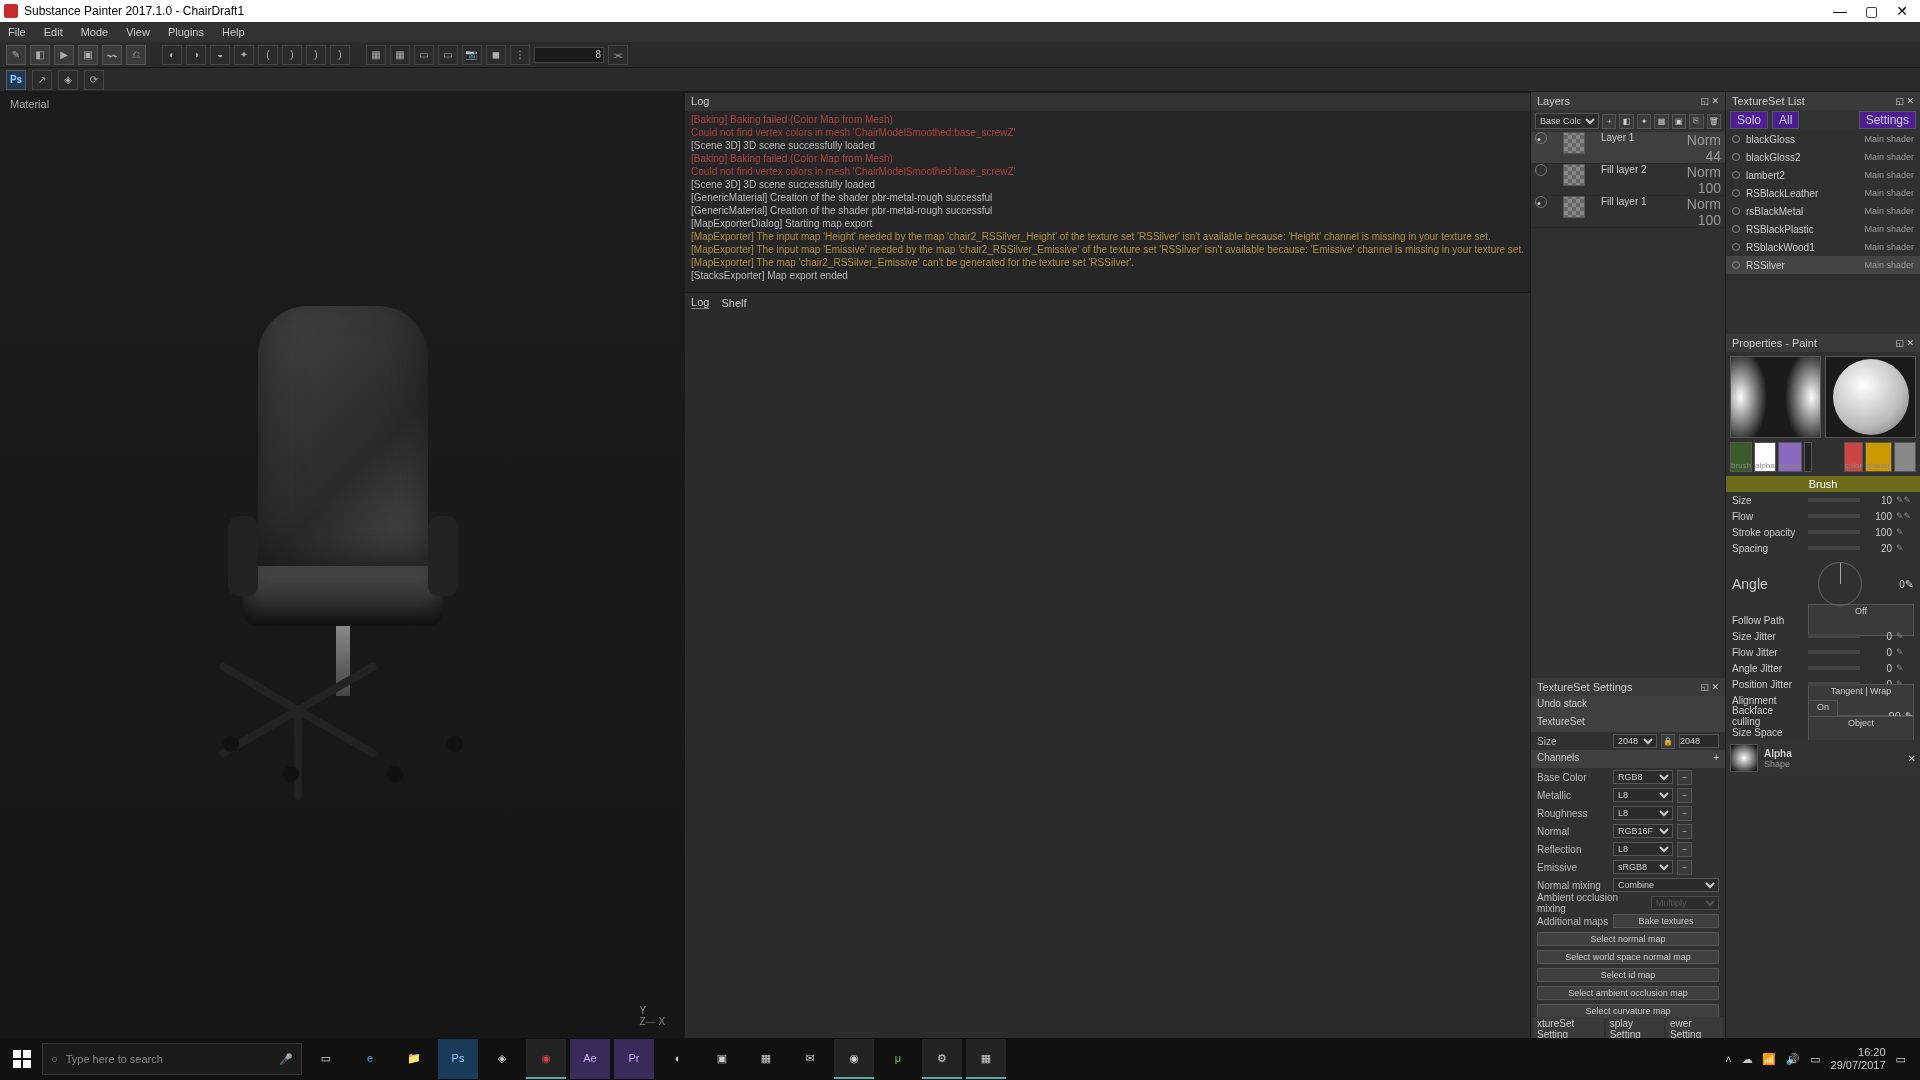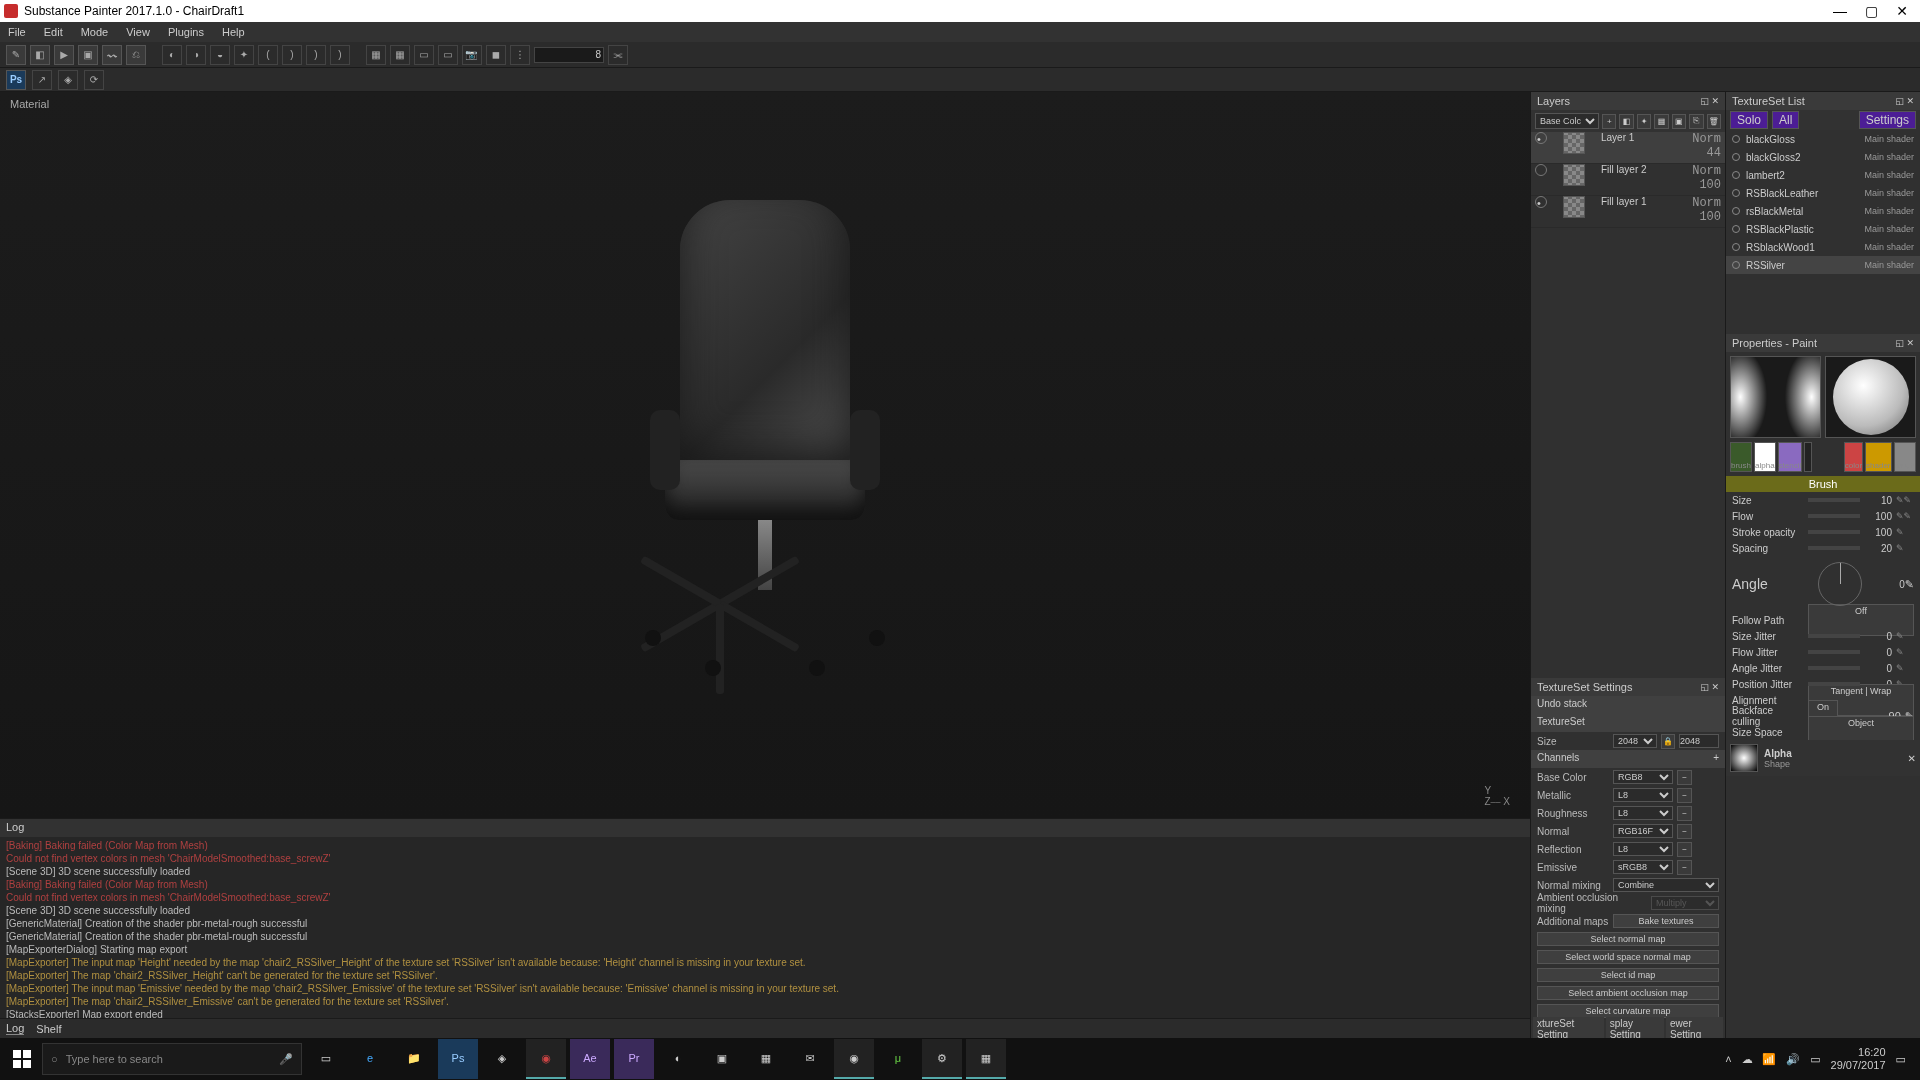--- a/index.html
+++ b/index.html
@@ -39,21 +39,21 @@
 .rpanel { width: 195px; background: #303030; border-left: 1px solid #1a1a1a; display: flex; flex-direction: column; }
 .rpanel2 { width: 195px; background: #303030; border-left: 1px solid #1a1a1a; display: flex; flex-direction: column; }
 .panel-hdr { height: 18px; background: #3a3a3a; padding: 2px 6px; font-size: 11px; display: flex; align-items: center; }
 .panel-hdr .pbtn { margin-left: auto; font-size: 9px; cursor: pointer; }
 .layers-row { display: flex; align-items: flex-start; height: 32px; padding: 0 4px; gap: 16px; border-bottom: 1px solid #2a2a2a; }
 .layers-row.sel { background: #3f3f3f; }
 .layers-row .vis { width: 12px; height: 12px; border: 1px solid #777; border-radius: 50%; }
 .layers-row .vis.on::after { content: '•'; color: #ccc; margin-left: 1px; }
 .layers-row .thumb { width: 22px; height: 22px; background: repeating-conic-gradient(#666 0 25%, #888 0 50%) 0/8px 8px; border: 1px solid #555; }
 .layers-row .name { flex: 1; font-size: 10px; }
-.layers-row .meta { text-align: right; font-size: 12px; color: #999; font-family: Liberation Mono, monospace; }
+.layers-row .meta { text-align: right; font-size: 14px; color: #999; }
 .layers-tools { height: 22px; background: #323232; display: flex; align-items: center; padding: 0 4px; gap: 3px; }
 .layers-tools select { background: #2b2b2b; border: 1px solid #555; color: #ccc; font-size: 9px; height: 16px; }
 .mini-btn { width: 15px; height: 15px; background: #3a3a3a; border: 1px solid #555; font-size: 8px; display: flex; align-items: center; justify-content: center; }
 .ts-list-tools { height: 20px; background: #323232; display: flex; align-items: center; padding: 0 4px; gap: 4px; }
 .ts-list-tools .tab { background: #4c1d95; border: 1px solid #555; padding: 1px 6px; font-size: 12px; }
 .ts-item { height: 18px; display: flex; align-items: center; padding: 0 6px; gap: 6px; font-size: 10px; }
 .ts-item .dot { width: 8px; height: 8px; border: 1px solid #888; border-radius: 50%; }
 .ts-item.sel { background: #444; }
 .ts-item .shader { margin-left: auto; color: #999; font-size: 9px; }
 .section-hdr { background: #404040; height: 18px; padding: 2px 6px; font-size: 10px; }
@@ -81,21 +81,21 @@
 .toggle-row label { flex: 0 0 72px; font-size: 10px; }
 .toggle-row .toggle { flex: 1; background: #3a3a3a; border: 1px solid #555; height: 32px; text-align: center; font-size: 9px; line-height: 12px; }
 .taskbar { position: absolute; bottom: 0; left: 0; right: 0; height: 42px; background: #111; display: flex; align-items: center; padding: 0 6px; gap: 4px; }
 .taskbar .start { width: 32px; height: 32px; display: flex; align-items: center; justify-content: center; }
 .taskbar .search { flex: 0 0 260px; height: 32px; background: #1a1a1a; border: 1px solid #333; display: flex; align-items: center; padding: 0 8px; color: #888; gap: 8px; }
 .taskbar .app { width: 40px; height: 40px; display: flex; align-items: center; justify-content: center; border-bottom: 2px solid transparent; }
 .taskbar .app.active { border-bottom-color: #5aa; background: #222; }
 .taskbar .tray { margin-left: auto; display: flex; align-items: center; gap: 10px; color: #ccc; font-size: 11px; padding-right: 8px; }
 .taskbar .clock { text-align: right; line-height: 13px; }
 .content-wrap { height: calc(1080px - 22px - 20px - 26px - 24px - 42px); display: flex; position: relative; }
-.center-col { flex: 1; display: flex; flex-direction: column; position: relative; }
+.center-col { flex: 1; display: flex; flex-direction: row; position: relative; }
 .viewport-area { flex: 1; position: relative; background: linear-gradient(#1c1c1c,#161616); }
 .angle-wheel { width: 44px; height: 44px; border: 1px solid #666; border-radius: 50%; margin: 4px auto; position: relative; }
 .angle-wheel::after { content:''; position:absolute; left:50%; top:0; width:1px; height:50%; background:#aaa; }
 .alpha-row { display: flex; align-items: center; padding: 4px; gap: 6px; background: #323232; }
 .alpha-row .th { width: 28px; height: 28px; background: radial-gradient(#fff,#000); border: 1px solid #555; }
 </style>
 </head>
 <body>
 
 <div class="titlebar">
@@ -188,21 +188,20 @@
           <div class="err">[Baking] Baking failed (Color Map from Mesh)</div>
           <div class="err">Could not find vertex colors in mesh 'ChairModelSmoothed:base_screwZ'</div>
           <div class="norm">[Scene 3D] 3D scene successfully loaded</div>
           <div class="err">[Baking] Baking failed (Color Map from Mesh)</div>
           <div class="err">Could not find vertex colors in mesh 'ChairModelSmoothed:base_screwZ'</div>
           <div class="norm">[Scene 3D] 3D scene successfully loaded</div>
           <div class="norm">[GenericMaterial] Creation of the shader pbr-metal-rough successful</div>
           <div class="norm">[GenericMaterial] Creation of the shader pbr-metal-rough successful</div>
           <div class="norm">[MapExporterDialog] Starting map export</div>
           <div class="warn">[MapExporter] The input map 'Height' needed by the map 'chair2_RSSilver_Height' of the texture set 'RSSilver' isn't available because: 'Height' channel is missing in your texture set.</div>
-          <div class="warn">[MapExporter] The map 'chair2_RSSilver_Height' can't be generated for the texture set 'RSSilver'.</div>
           <div class="warn">[MapExporter] The input map 'Emissive' needed by the map 'chair2_RSSilver_Emissive' of the texture set 'RSSilver' isn't available because: 'Emissive' channel is missing in your texture set.</div>
           <div class="warn">[MapExporter] The map 'chair2_RSSilver_Emissive' can't be generated for the texture set 'RSSilver'.</div>
           <div class="norm">[StacksExporter] Map export ended</div>
         </div>
       <div class="log-tabs">
         <span style="border-bottom:1px solid #888">Log</span>
         <span>Shelf</span>
       </div>
     </div>
   </div>

